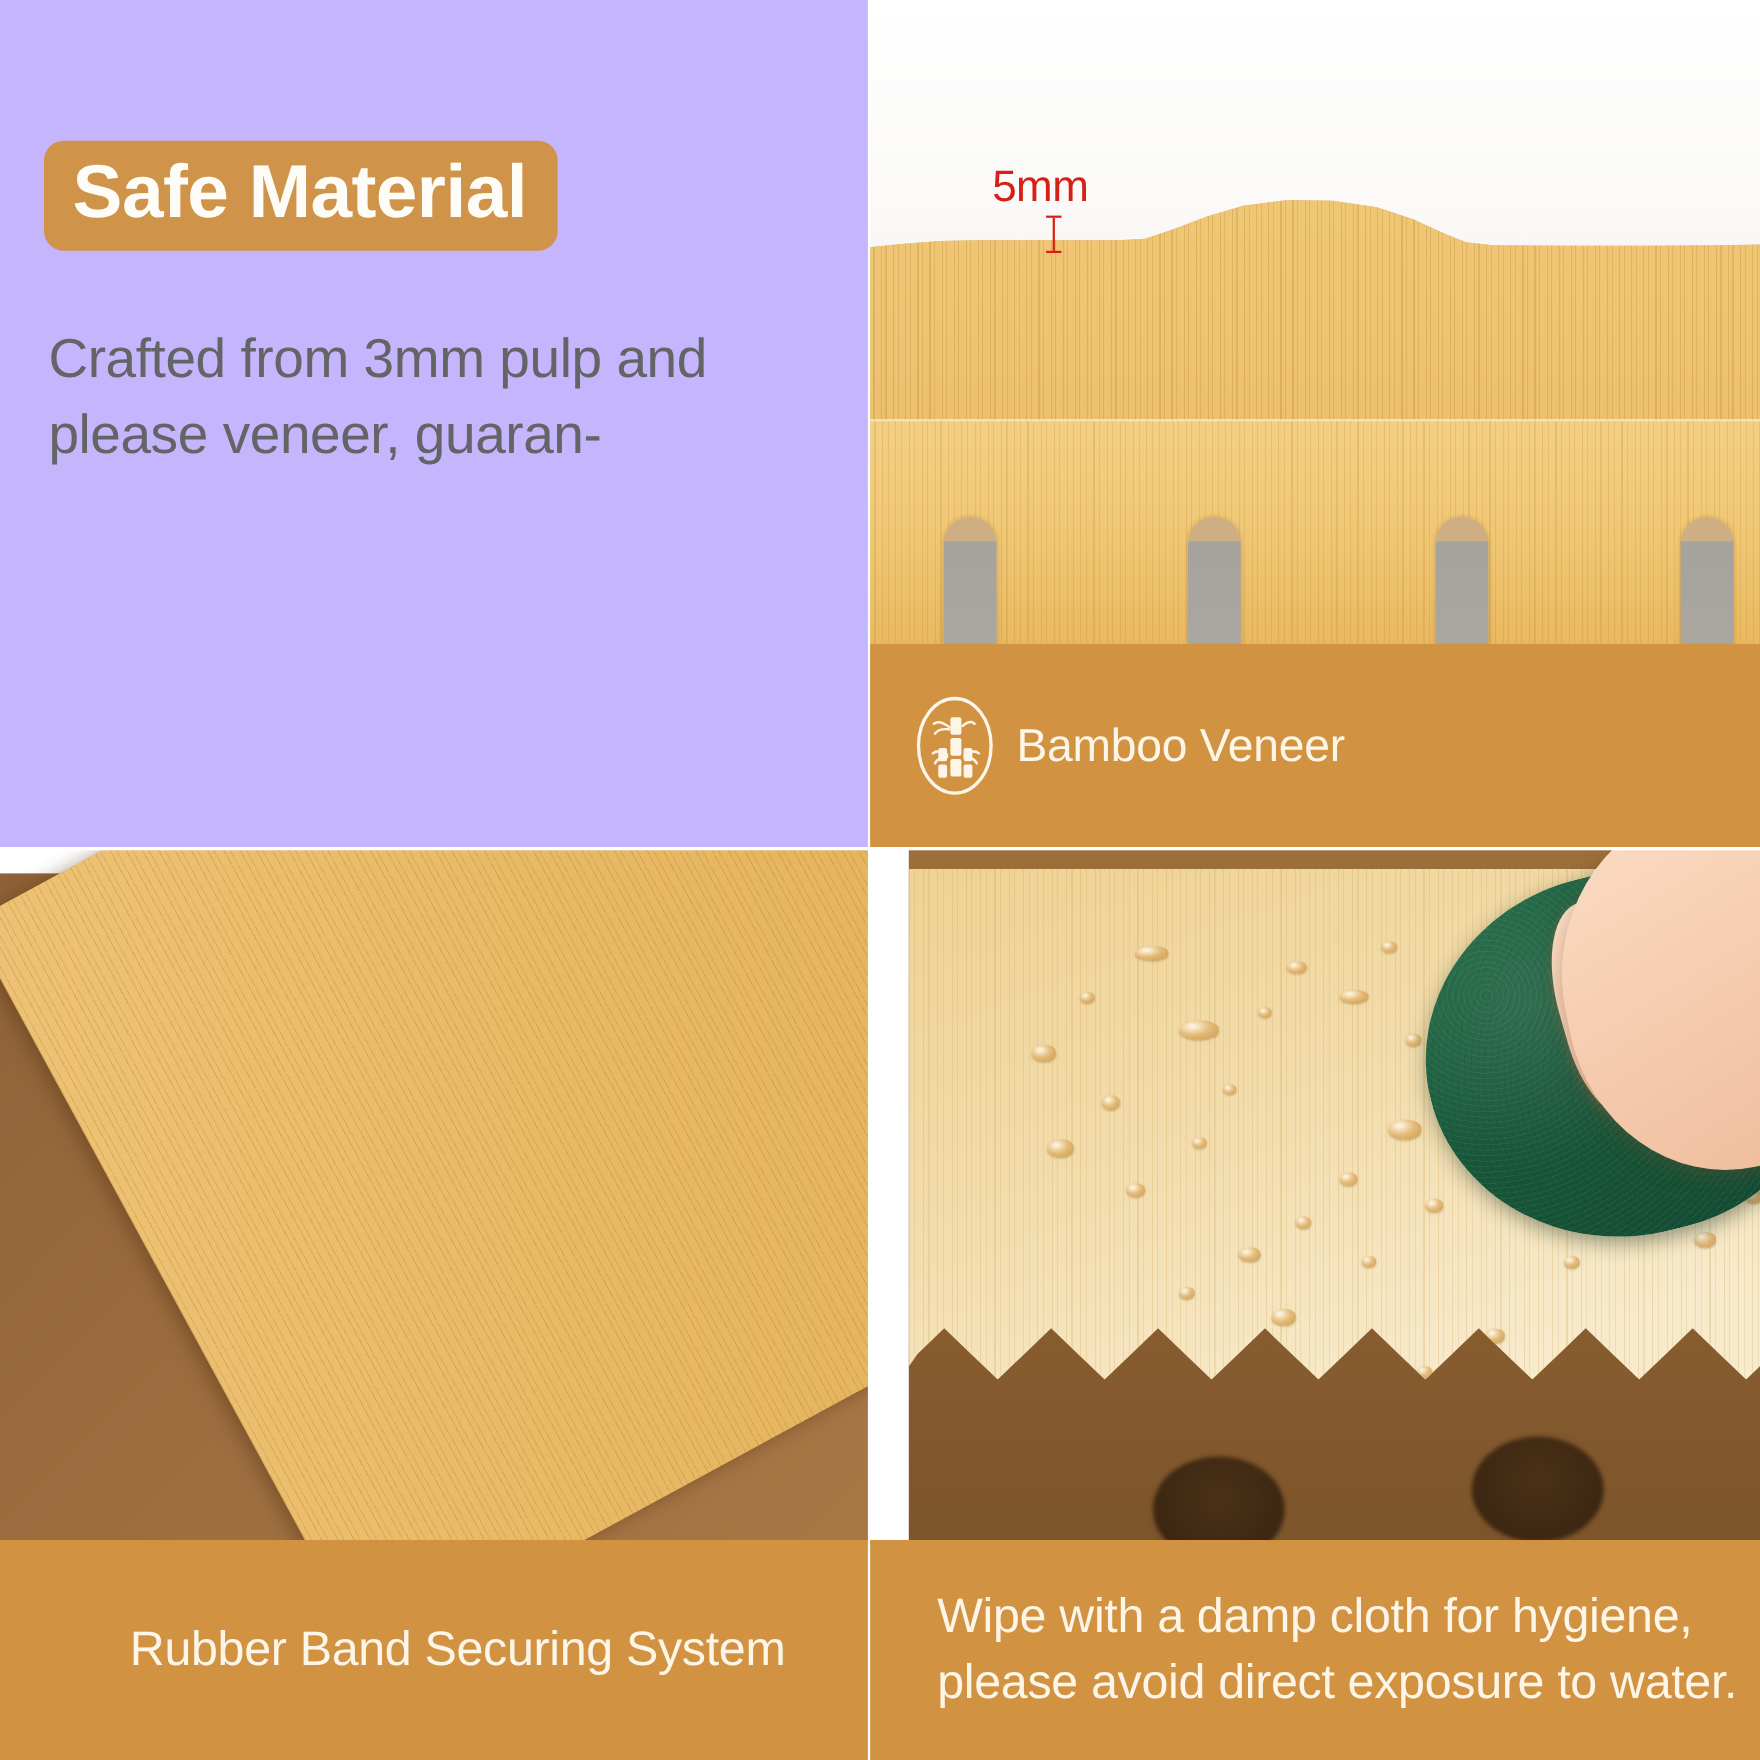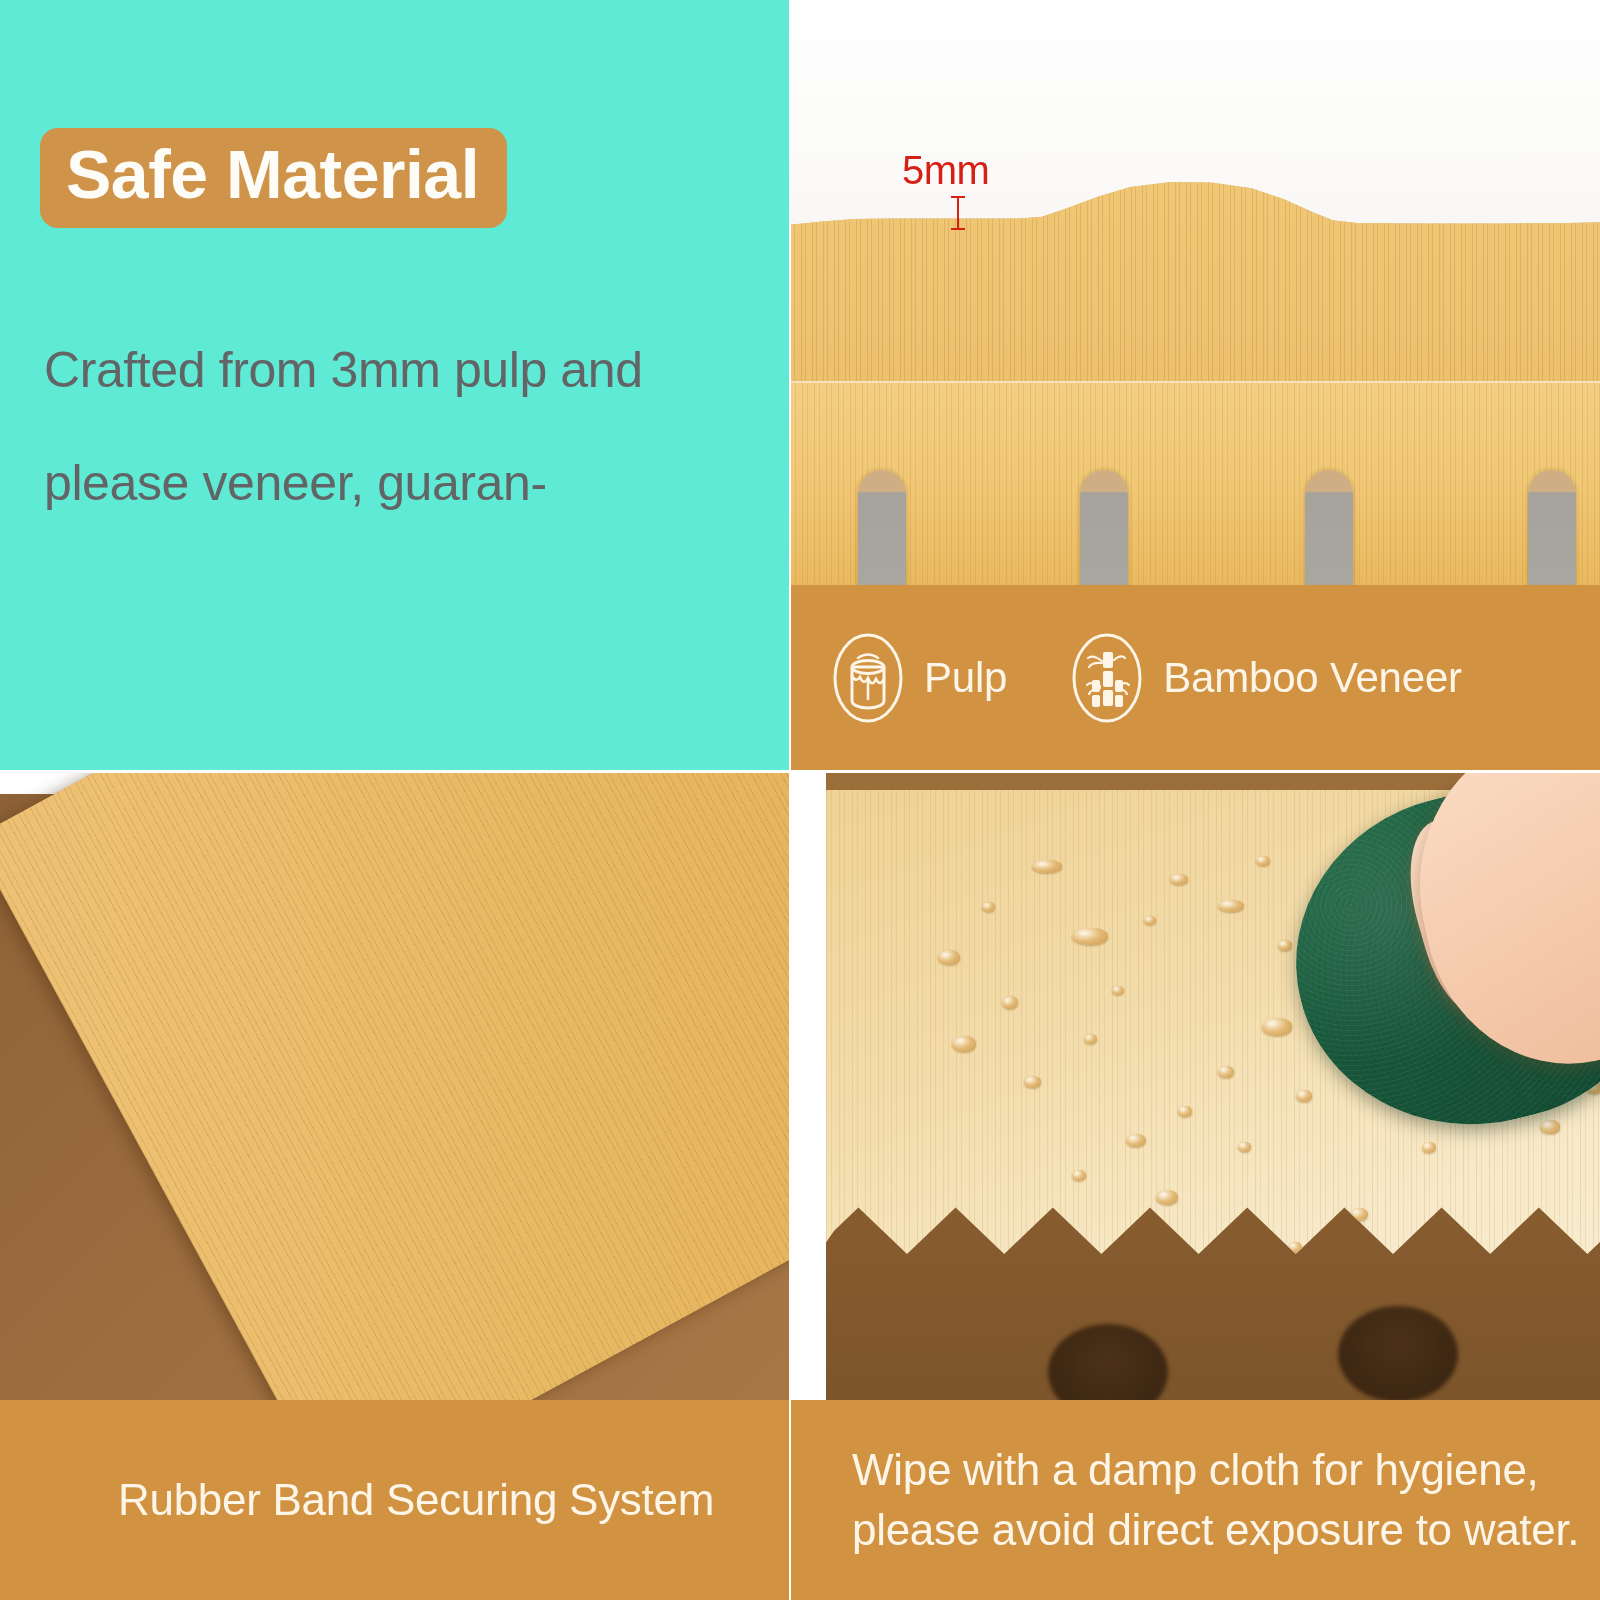--- a/index.html
+++ b/index.html
@@ -16,21 +16,21 @@
     height: 1600px;
     overflow: hidden;
     background: #ffffff;
   }
 
   
   .quad {
     position: absolute;
     overflow: hidden;
   }
-  .q-tl { left: 0;   top: 0;    width: 790px; height: 770px; background:#5eead4; }
+  .q-tl { left: 0;   top: 0;    width: 790px; height: 770px; background:#c4b5fd; }
   .q-tr { left: 790px; top: 0;  width: 810px; height: 770px; }
   .q-bl { left: 0;   top: 772px; width: 855px; height: 828px; }
   .q-br { left: 790px; top: 772px; width: 810px; height: 828px; margin-left: 36px; }
 
   
   .title-badge {
     position: absolute;
     left: 40px;
     top: 128px;
     padding: 8px 28px 16px 26px;
@@ -48,21 +48,21 @@
     position: absolute;
     left: 44px;
     top: 292px;
     width: 700px;
     color: #636466;
     font-size: 50px;
     line-height: 1.38;
     font-family: "Liberation Sans", sans-serif;
     letter-spacing: -0.4px;
   }
-  .body-copy .ln { display: block; white-space: nowrap; margin-top: 44px; }
+  .body-copy .ln { display: block; white-space: nowrap; }
 
   
   .tr-photo {
     position: absolute;
     left: 0; top: 0;
     width: 810px; height: 684px;
     background: #f3f1ef;
     overflow: hidden;
   }
   
@@ -380,31 +380,20 @@
       <div class="dim-label">5mm</div>
       <div class="dim-ibeam">
         <i class="capT"></i>
           <i class="bar"></i>
           <i class="capB"></i>
       </div>
     </div>
 
     <div class="icon-band">
 
-      <div class="mat-item">
-        <svg class="mat-ico" viewBox="0 0 76 96">
-          <ellipse cx="38" cy="48" rx="33" ry="43" fill="none" stroke="#fdf6e8" stroke-width="3"></ellipse>
-          <path d="M22 37 h32 v34 a16 7 0 0 1 -32 0 z" fill="none" stroke="#fdf6e8" stroke-width="3" stroke-linejoin="round"></path>
-          <ellipse cx="38" cy="37" rx="16" ry="6.5" fill="none" stroke="#fdf6e8" stroke-width="3"></ellipse>
-          <path d="M22 46 q4 7 8 1 q4 9 8 1 q4 10 8 1 q4 8 8 0" fill="none" stroke="#fdf6e8" stroke-width="2.6" stroke-linecap="round"></path>
-          <path d="M38 49 v20" fill="none" stroke="#fdf6e8" stroke-width="2.6" stroke-linecap="round"></path>
-          <path d="M28 28 q10 -7 20 0" fill="none" stroke="#fdf6e8" stroke-width="2.6" stroke-linecap="round"></path>
-        </svg>
-        <span class="mat-label">Pulp</span>
-      </div>
 
       <div class="mat-item">
         <svg class="mat-ico" viewBox="0 0 76 96">
           <ellipse cx="38" cy="48" rx="33" ry="43" fill="none" stroke="#fdf6e8" stroke-width="3"></ellipse>
           <g fill="#fdf6e8">
             <rect x="34" y="22" width="10" height="16" rx="2"></rect>
             <rect x="34" y="41" width="10" height="16" rx="2"></rect>
             <rect x="34" y="60" width="10" height="16" rx="2"></rect>
             <rect x="46" y="50" width="8" height="12" rx="2"></rect>
             <rect x="46" y="65" width="8" height="12" rx="2"></rect>

